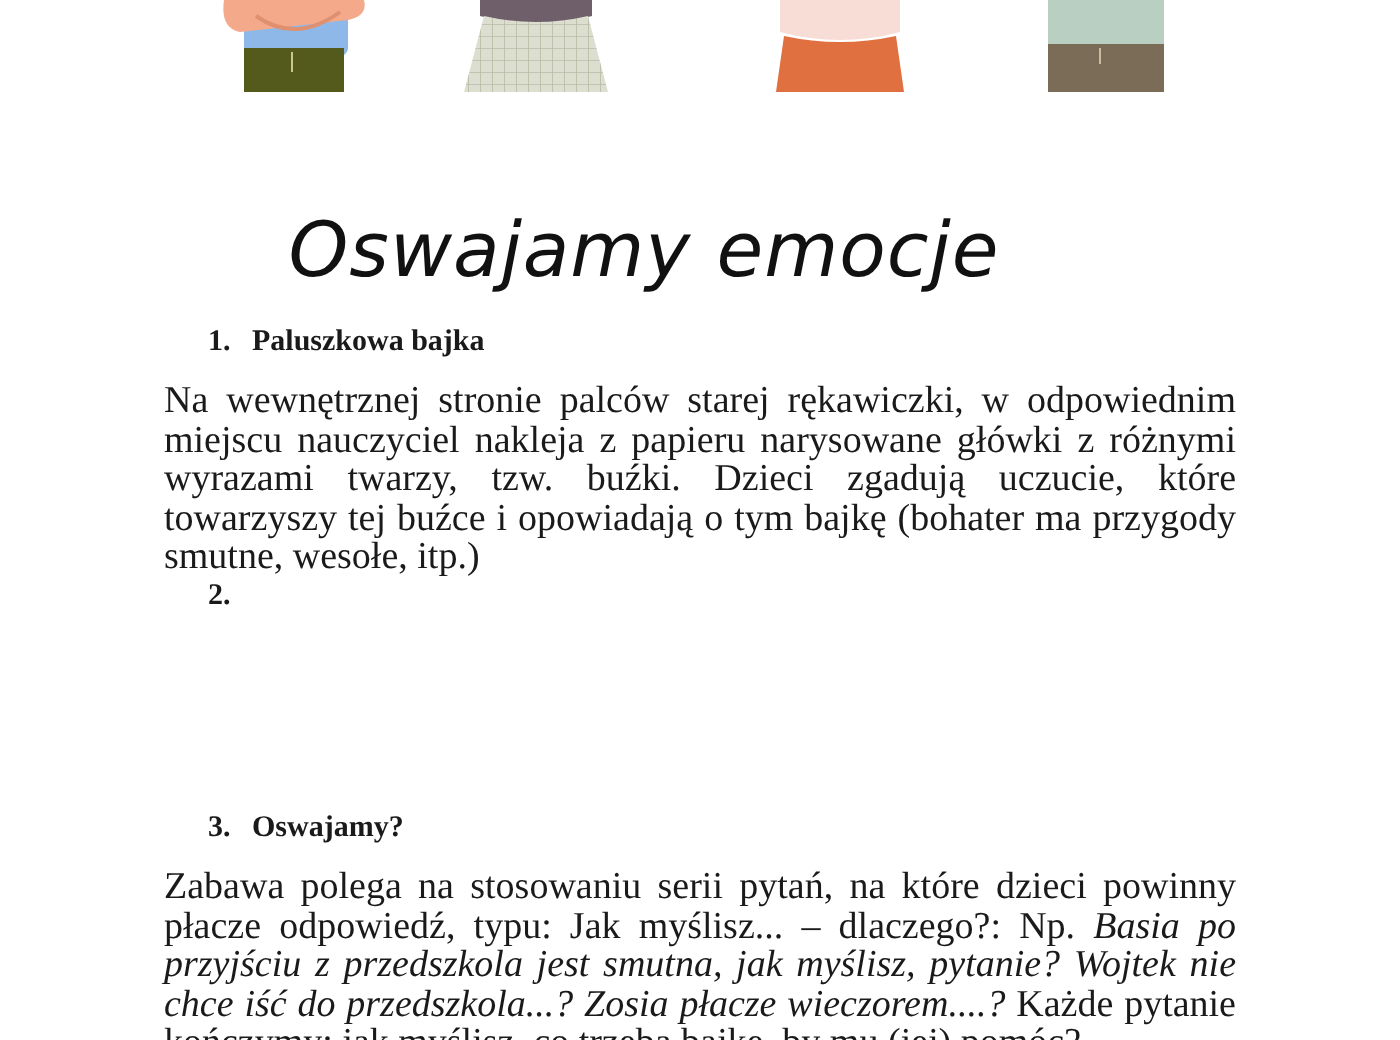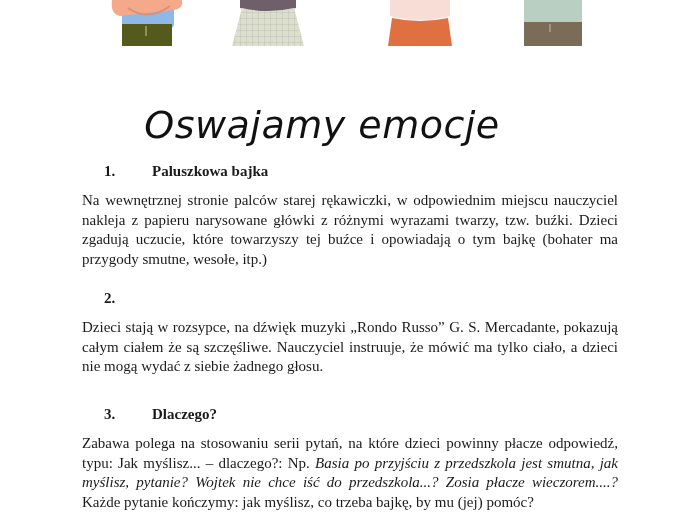--- a/index.html
+++ b/index.html
@@ -14,23 +14,23 @@
     position: absolute; left: 0; width: 644px; top: 78px;
     text-align: center; font-family: "DejaVu Sans", sans-serif;
     font-size: 38px; font-weight: normal; letter-spacing: 0.5px; color: #111;
     font-style: oblique;
   }
   .section { position: absolute; left: 82px; width: 536px; }
   .heading {
     position: relative; font-weight: bold; font-size: 15px; height: 20px;
   }
   .heading .num { position: absolute; left: 22px; }
-  .heading .lbl { position: absolute; left: 44px; margin-left: 26px; }
+  .heading .lbl { position: absolute; left: 44px; }
   .body {
-    font-size: 15px; line-height: 19.5px; text-align: justify; margin-top: 8px;
+    font-size: 19px; line-height: 19.5px; text-align: justify; margin-top: 8px;
   }
   .body i { font-style: italic; }
 </style>
 </head>
 <body>
 
 <div class="figures">
 
   <svg class="fig" style="left:108px;top:0" width="80" height="48">
     <rect x="14" y="0" width="52" height="28" rx="4" fill="#8db8e8"></rect>
@@ -70,22 +70,21 @@
     <span class="num">1.</span>
     <span class="lbl">Paluszkowa bajka</span>
   </div>
   <div class="body">Na wewnętrznej stronie palców starej rękawiczki, w odpowiednim miejscu nauczyciel nakleja z papieru narysowane główki z różnymi wyrazami twarzy, tzw. buźki. Dzieci zgadują uczucie, które towarzyszy tej buźce i opowiadają o tym bajkę (bohater ma przygody smutne, wesołe, itp.)</div>
 </div>
 
 <div class="section" style="top:290px">
   <div class="heading">
     <span class="num">2.</span>
   </div>
-  <div class="body">Dzieci stają w rozsypce, na dźwięk muzyki „Rondo Russo” G. S. Mercadante, pokazują całym ciałem że są szczęśliwe. Nauczyciel instruuje, że mówić ma tylko ciało,  a dzieci nie mogą wydać z siebie żadnego głosu.</div>
 </div>
 
 <div class="section" style="top:406px">
   <div class="heading">
     <span class="num">3.</span>
-    <span class="lbl">Dlaczego?</span>
+    <span class="lbl">Oswajamy?</span>
   </div>
   <div class="body"><span>Zabawa polega na stosowaniu serii pytań, na które dzieci powinny płacze odpowiedź, typu: Jak myślisz... – dlaczego?: Np. </span><i>Basia po przyjściu z przedszkola jest smutna, jak myślisz, pytanie? Wojtek nie chce iść do przedszkola...? Zosia płacze wieczorem....?</i><span> Każde pytanie kończymy: jak myślisz, co trzeba bajkę, by mu (jej) pomóc?</span></div>
 </div>
 
 </body></html>

